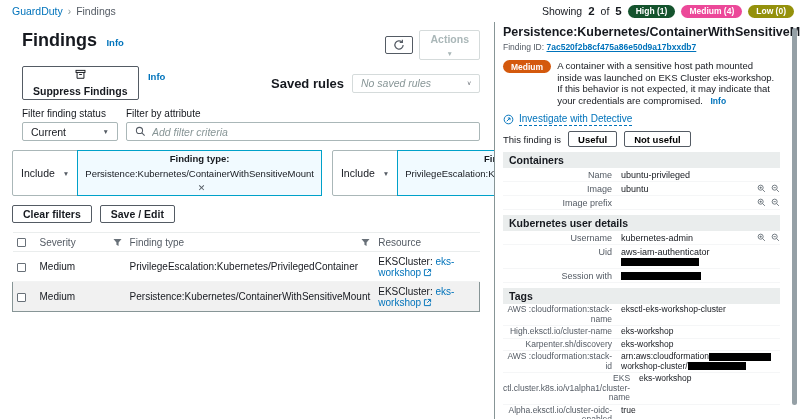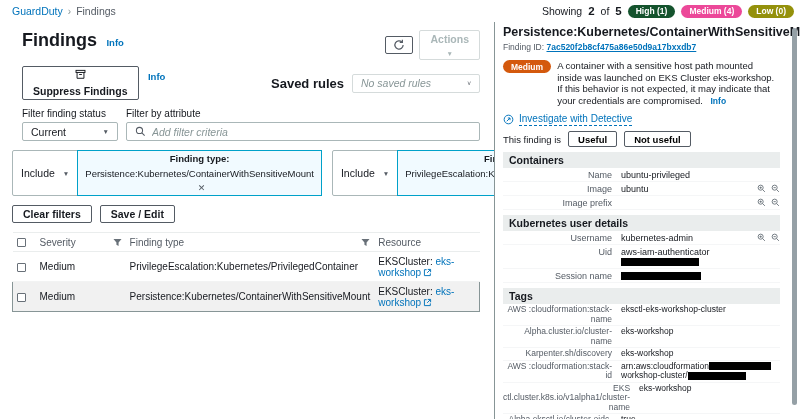--- a/index.html
+++ b/index.html
@@ -378,35 +378,35 @@
               </svg>
             </div>
         </div>
         <div class="kv">
           <div class="kv-label">Uid</div>
           <div class="kv-value">
             <span>aws-iam-authenticator</span><span class="redact" style="width:78px"></span>
           </div>
         </div>
         <div class="kv">
-          <div class="kv-label">Session name</div>
+          <div class="kv-label">Session with</div>
           <div class="kv-value">
             <span class="redact" style="width:80px"></span>
           </div>
         </div>
       </div>
 
       <div class="section-bar">Tags</div>
       <div class="kvs sec-tags">
         <div class="kv">
           <div class="kv-label">AWS :cloudformation:stack-name</div>
           <div class="kv-value">eksctl-eks-workshop-cluster</div>
         </div>
         <div class="kv">
-          <div class="kv-label">Alpha.cluster.io/cluster-name</div>
+          <div class="kv-label">High.eksctl.io/cluster-name</div>
           <div class="kv-value">eks-workshop</div>
         </div>
         <div class="kv">
           <div class="kv-label">Karpenter.sh/discovery</div>
           <div class="kv-value">eks-workshop</div>
         </div>
         <div class="kv">
           <div class="kv-label">AWS :cloudformation:stack-id</div>
           <div class="kv-value">
             <span>arn:aws:cloudformation</span><span class="redact" style="width:62px"></span><br>

